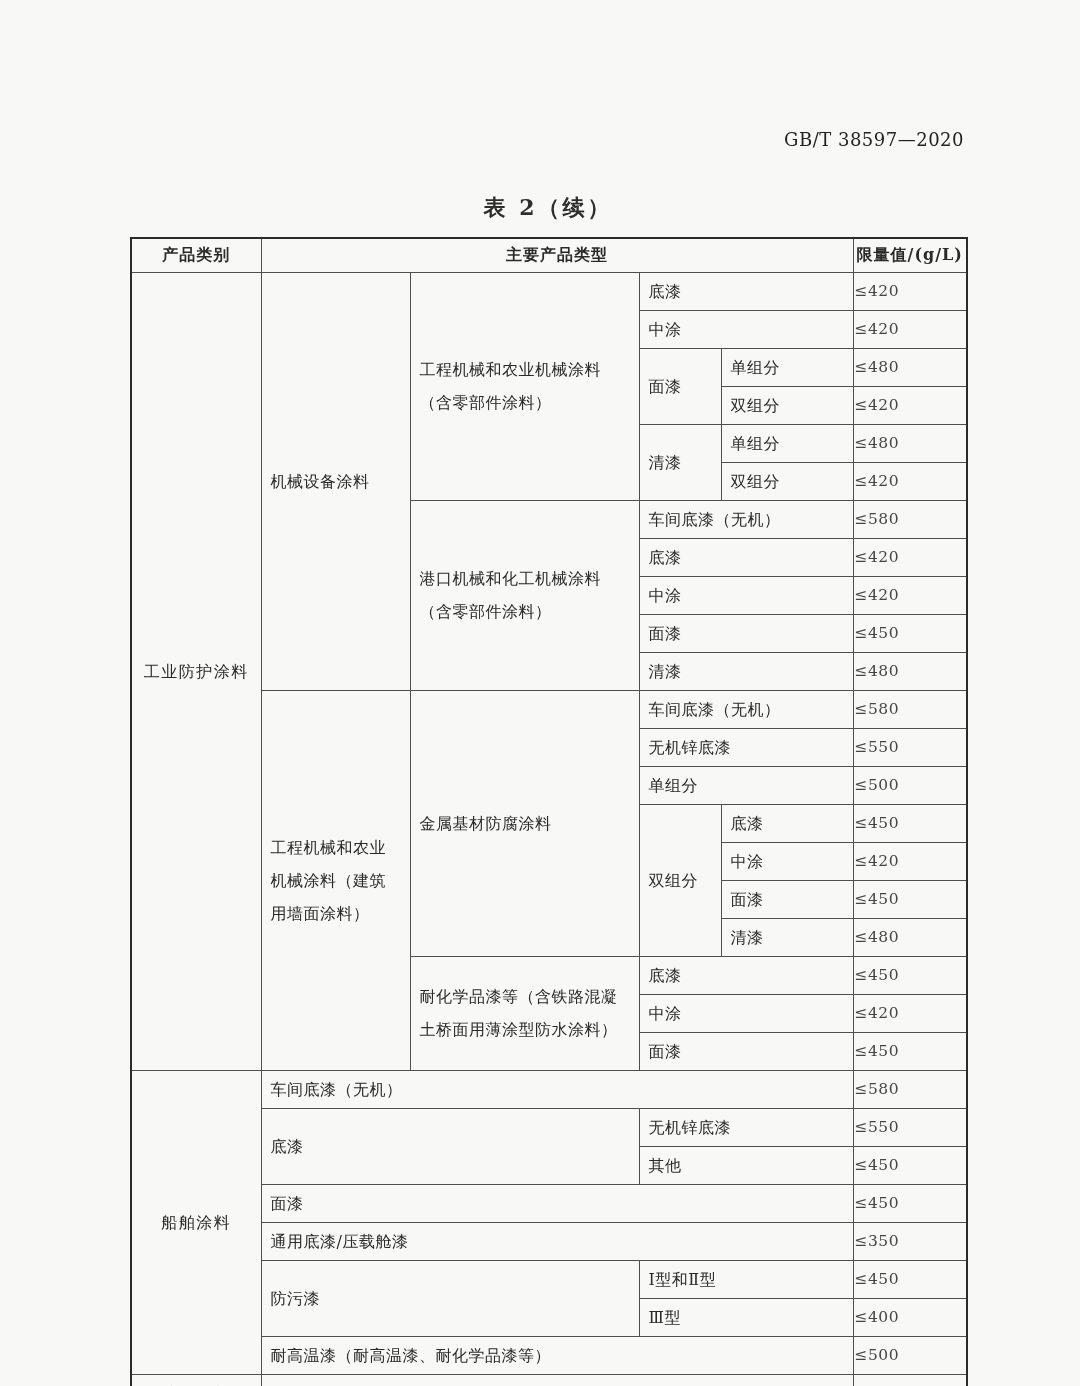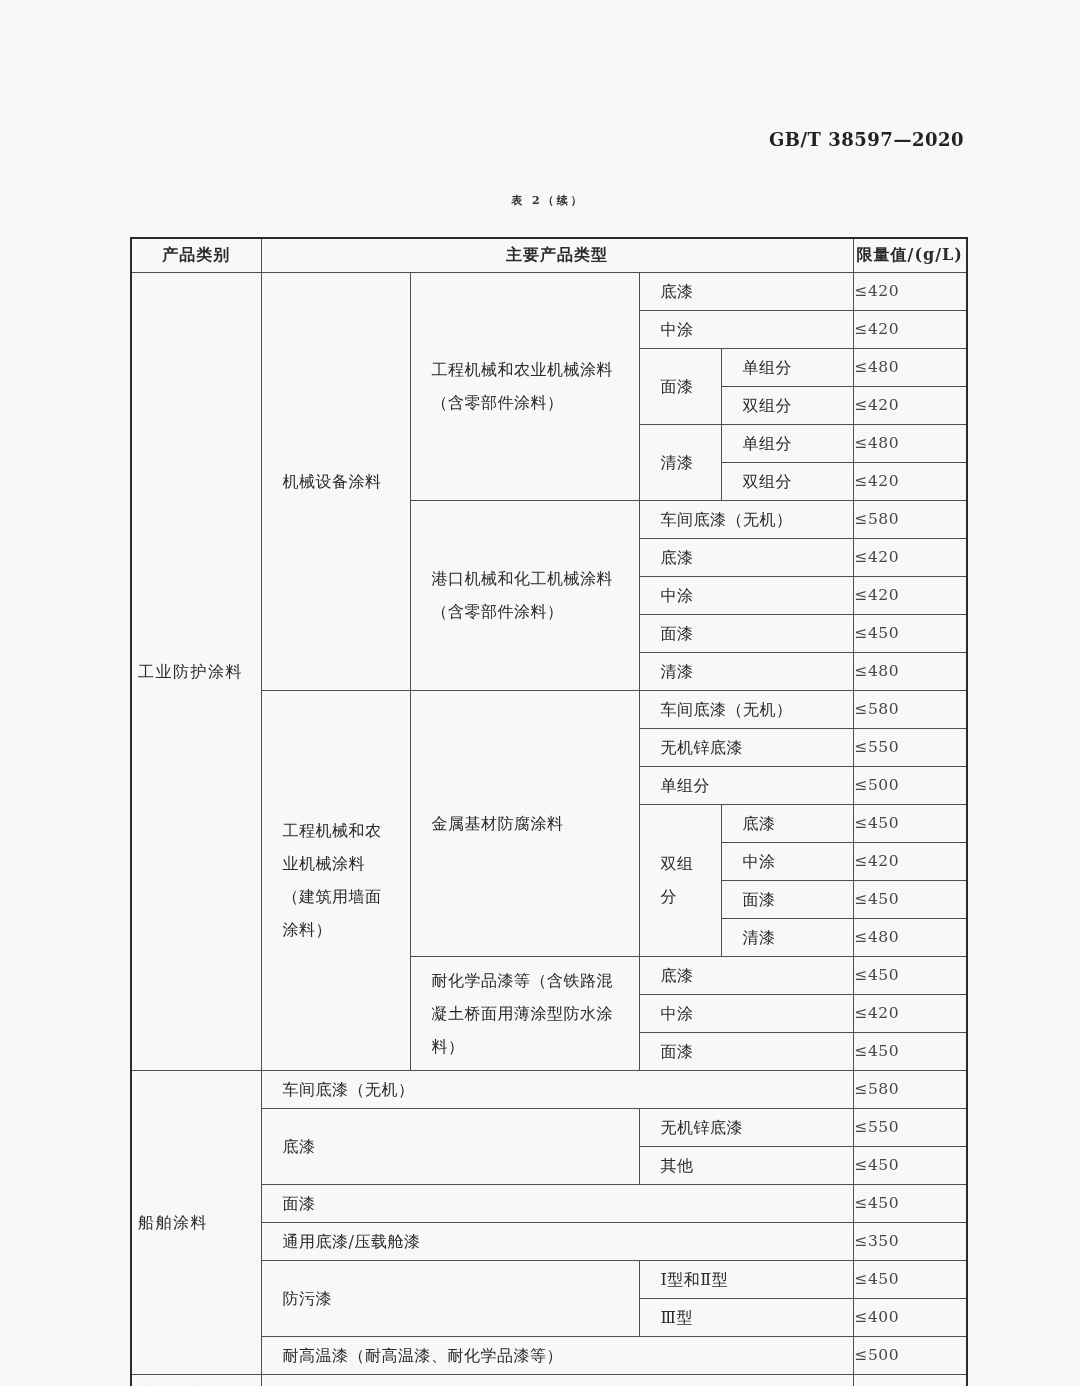--- a/index.html
+++ b/index.html
@@ -4,45 +4,45 @@
 <style>
   * { box-sizing: border-box; }
   body {
     margin: 0; width: 1080px; height: 1386px;
     background: #f8f8f6; overflow: hidden; position: relative;
     font-family: "DejaVu Serif", "Liberation Serif", serif;
     color: #2e2e2e;
   }
   .std-code {
     position: absolute; top: 129px; right: 116px;
-    font-size: 18px; font-weight: bold; letter-spacing: .5px; color: #222;
+    font-size: 18px; font-weight: normal; letter-spacing: .5px; color: #222;
   }
   .tbl-title {
     position: absolute; top: 193px; left: 130px; width: 836px;
-    text-align: center; font-size: 11px; font-weight: bold; letter-spacing: 3px;
+    text-align: center; font-size: 22px; font-weight: bold; letter-spacing: 3px;
   }
   table.limits {
     position: absolute; top: 237px; left: 130px; width: 836px;
     border-collapse: collapse; table-layout: fixed;
     border: 2px solid #2b2b2b;
   }
   .limits th, .limits td {
     border: 1px solid #4f4f4f;
     font-weight: normal;
     overflow: hidden;
   }
   .limits thead tr { height: 34px; }
   .limits tbody tr { height: 32.7px; }
   th.hd { font-size: 16px; text-align: center; letter-spacing: 1px; color: #2a2a2a; font-weight: bold; }
   td.cat {
-    font-size: 16px; text-align: left; padding: 2px 6px;
+    font-size: 16px; text-align: center; padding: 2px 6px;
     letter-spacing: 1.5px; line-height: 33px; color: #2a2a2a;
   }
   td.sub {
-    font-size: 16px; text-align: left; padding: 2px 21px;
+    font-size: 16px; text-align: left; padding: 2px 9px;
     letter-spacing: .5px; line-height: 33px; color: #2a2a2a;
   }
   td.val {
     font-size: 15.5px; text-align: left; color: #454545;
     font-family: "DejaVu Serif", "DejaVu Sans", serif;
     letter-spacing: .5px;
   }
 </style>
 </head>
 <body>

